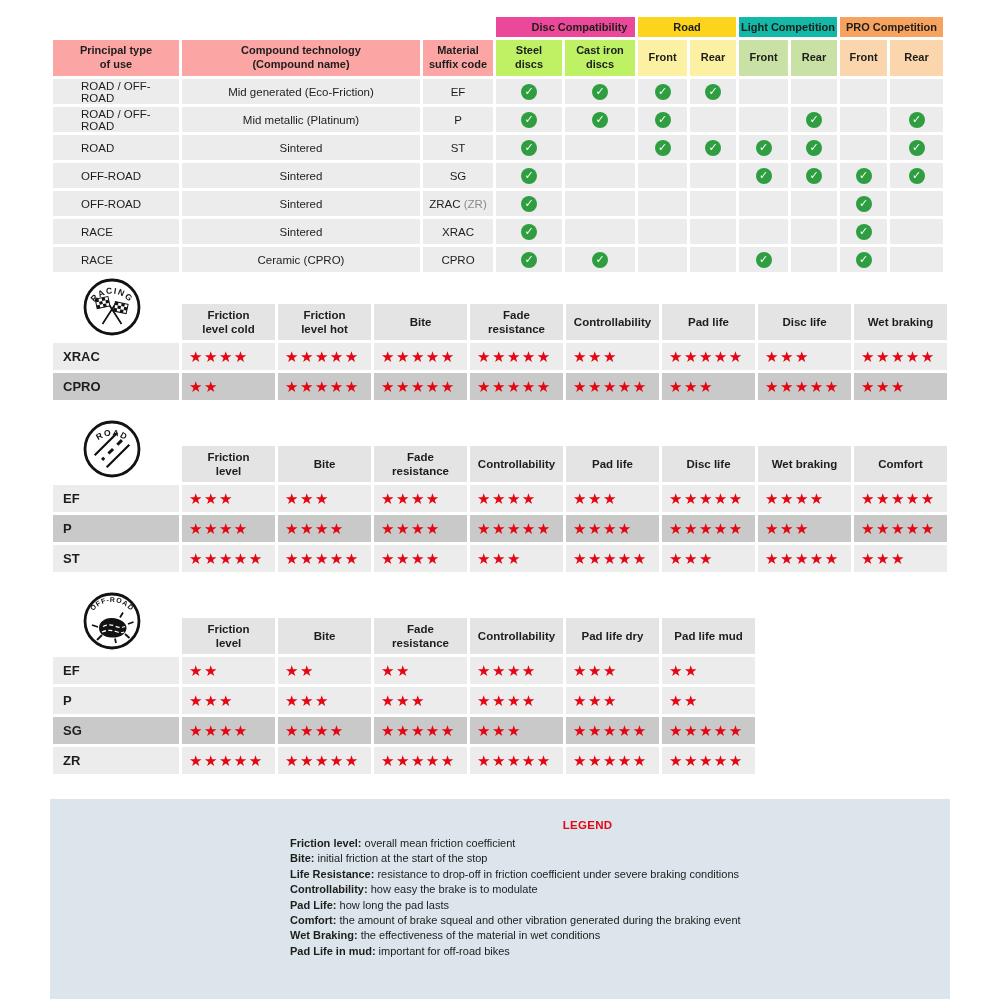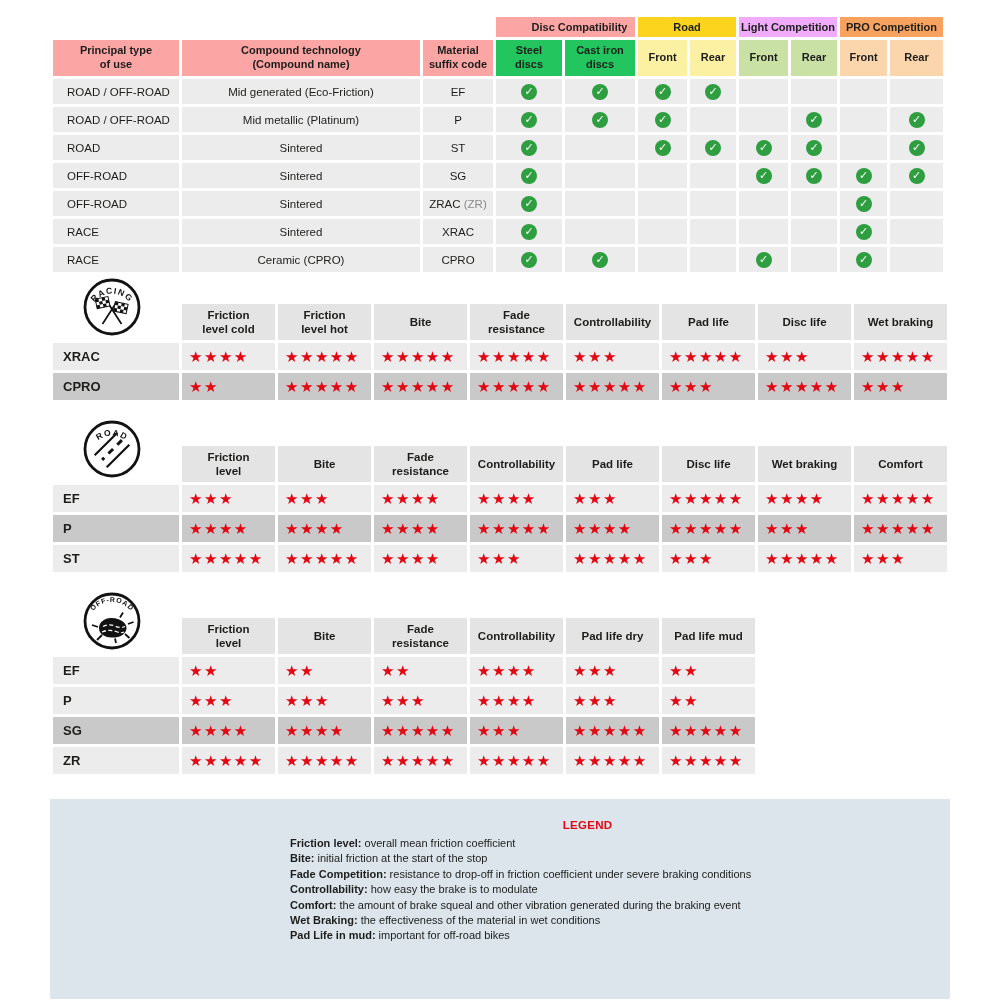--- a/index.html
+++ b/index.html
@@ -4,32 +4,32 @@
 <style>
   * { box-sizing: border-box; margin: 0; padding: 0; }
   html,body { width:1000px; height:1000px; overflow:hidden; background:#fff;
     font-family:"Liberation Sans","DejaVu Sans",sans-serif; color:#1d1d1b; }
   .content { margin:0 50px; padding-top:14px; }
 
   table { border-collapse:separate; border-spacing:3px; }
   .compat { width:896px; table-layout:fixed; }
   .compat thead td.blank { background:transparent; }
   .g { font-size:11px; font-weight:bold; height:20px; text-align:center; vertical-align:middle; }
-  .g.disc  { background:#fca5a5;padding-left:28px; }
+  .g.disc  { background:#ec4899;padding-left:28px; }
   .g.roadg { background:#fdd41d; }
-  .g.light { background:#f0abfc; }
+  .g.light { background:#14b8a6; }
   .g.pro   { background:#f7a35f; }
   .sh { font-size:11px; font-weight:bold; text-align:center; vertical-align:middle;
         height:36px; white-space:pre-line; line-height:1.25; background:#fca5a5; }
-  .sh.steel, .sh.cast { background:#22c55e; }
+  .sh.steel, .sh.cast { background:#bef264; }
   .sh.roadsub  { background:#fcf0a3; }
   .sh.lightsub { background:#c9e1a4; }
   .sh.prosub   { background:#fbd5ab; }
   .compat tbody td { background:#ececec; height:25px; font-size:11.5px; vertical-align:middle; text-align:center; }
-  .compat tbody td.use { text-align:left; padding-left:14px; }
+  .compat tbody td.use { text-align:left; padding-left:28px; }
   .code-note { color:#8a8a8a; }
   .check { display:inline-block; width:16px; height:16px; border-radius:50%; background:#2f9e41;
            color:#fff; font-size:11px; font-weight:bold; line-height:16px; text-align:center;
            font-family:"DejaVu Sans",sans-serif; }
 
   .rating-section { position:relative; }
   .sec-racing  { margin-top:26px; }
   .sec-road    { margin-top:40px; }
   .sec-offroad { margin-top:40px; }
   .section-icon { position:absolute; left:32px; top:-24px; }
@@ -403,21 +403,22 @@
           </tr>
         </tbody>
     </table>
   </div>
 
   <div class="legend">
     <div class="legend-title">LEGEND</div>
     <div>
         <div class="legend-item"><span class="term">Friction level:</span> overall mean friction coefficient</div>
         <div class="legend-item"><span class="term">Bite:</span> initial friction at the start of the stop</div>
-        <div class="legend-item"><span class="term">Fade Competition:</span> resistance to drop-off in friction coefficient under severe braking conditions</div>
+        <div class="legend-item"><span class="term">Life Resistance:</span> resistance to drop-off in friction coefficient under severe braking conditions</div>
         <div class="legend-item"><span class="term">Controllability:</span> how easy the brake is to modulate</div>
+        <div class="legend-item"><span class="term">Pad Life:</span> how long the pad lasts</div>
         <div class="legend-item"><span class="term">Comfort:</span> the amount of brake squeal and other vibration generated during the braking event</div>
         <div class="legend-item"><span class="term">Wet Braking:</span> the effectiveness of the material in wet conditions</div>
         <div class="legend-item"><span class="term">Pad Life in mud:</span> important for off-road bikes</div>
       </div>
   </div>
 
 </div>
 
 </body></html>

